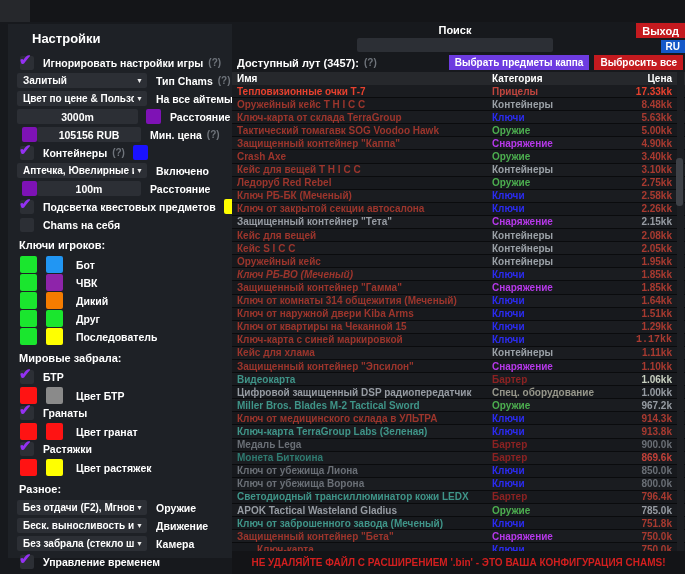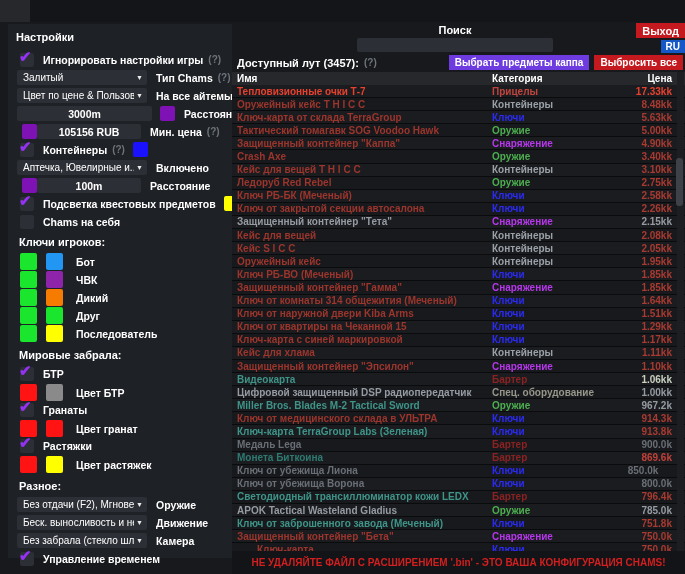--- a/index.html
+++ b/index.html
@@ -6,37 +6,37 @@
   body{
     width:685px;height:574px;position:relative;overflow:hidden;
     background:#17191d;color:#fff;
     font-family:"Liberation Sans",sans-serif;
   }
   
   .topbar{position:absolute;left:0;top:0;width:685px;height:22px;background:#141518;}
   .topbar-tab{position:absolute;left:0;top:0;width:30px;height:22px;background:#26282c;}
   
   .panel{position:absolute;left:8px;top:24px;width:224px;height:534px;background:#1e2126;box-sizing:border-box;padding-top:5px;}
-  .panel-title{margin:2px 0 9px 8px;font-size:11px;font-weight:bold;}
+  .panel-title{margin:2px 0 9px 24px;font-size:13px;font-weight:bold;}
   .s-header{margin:7px 0 5px 11px;font-size:11px;font-weight:bold;}
   .s-row{display:flex;align-items:center;margin:0 0 3px 6px;height:15px;}
   .s-row.cp{height:17px;margin-bottom:1px;}
   .cb{width:14px;height:14px;background:#2c2f35;border-radius:2px;margin-left:6px;position:relative;flex:none;}
   .cb .tick{position:absolute;left:-1px;top:-5px;color:#9431f2;font-size:15px;font-weight:bold;}
   .s-lbl{font-size:10.5px;font-weight:bold;margin-left:9px;white-space:nowrap;}
   .help{font-size:10px;color:#6f747b;margin-left:5px;font-weight:bold;}
   .swatch{width:15px;height:15px;border-radius:2px;margin-left:8px;flex:none;}
   .cp .swatch{width:17px;height:17px;margin-left:9px;}
   .cp .swatch:first-child{margin-left:6px;}
   .cp .s-lbl{margin-left:13px;}
   .dd{width:130px;height:15px;background:#2c2f35;border-radius:2px;display:flex;align-items:center;justify-content:space-between;padding:0 4px 0 6px;box-sizing:border-box;flex:none;margin-left:3px;}
-  .dd-txt{font-size:10px;font-weight:normal;white-space:nowrap;overflow:hidden;max-width:112px;}
+  .dd-txt{font-size:10px;font-weight:bold;white-space:nowrap;overflow:hidden;max-width:112px;}
   .caret{font-size:7px;color:#ececec;flex:none;margin-left:2px;}
   .inp{height:15px;background:#2c2f35;border-radius:2px;font-size:10.5px;font-weight:bold;display:flex;align-items:center;justify-content:center;box-sizing:border-box;flex:none;margin-left:3px;}
-  .inp.w120{width:135px;}
+  .inp.w120{width:121px;}
   .inp.w104{width:104px;margin-left:0;}
   
   .search-label{position:absolute;top:24px;left:357px;width:196px;text-align:center;font-size:11px;font-weight:bold;}
   .search-input{position:absolute;top:38px;left:357px;width:196px;height:14px;background:#2c2f35;border-radius:2px;}
   .exit-btn{position:absolute;top:23px;right:0;height:15px;background:#c41a1f;font-size:11px;font-weight:bold;padding:0 6px;display:flex;align-items:center;}
   .ru-btn{position:absolute;top:40px;right:0;height:13px;background:#1458c8;font-size:10px;font-weight:bold;padding:0 5px;display:flex;align-items:center;}
   
   .loot-bar{position:absolute;top:55px;left:237px;right:2px;height:15px;display:flex;align-items:center;}
   .loot-title{font-size:11px;font-weight:bold;}
   .loot-spacer{flex:1;}
@@ -305,21 +305,21 @@
         <span class="td-name" style="color: rgb(156, 53, 44);">Кейс S I C C</span>
         <span class="td-cat" style="color: rgb(154, 160, 166);">Контейнеры</span>
         <span class="td-price" style="color: rgb(168, 58, 48);">2.05kk</span>
       </div>
       <div class="trow">
         <span class="td-name" style="color: rgb(156, 53, 44);">Оружейный кейс</span>
         <span class="td-cat" style="color: rgb(154, 160, 166);">Контейнеры</span>
         <span class="td-price" style="color: rgb(168, 58, 48);">1.95kk</span>
       </div>
       <div class="trow">
-        <span class="td-name" style="color: rgb(156, 53, 44);">Ключ РБ-ВО (Меченый)</span>
+        <span class="td-name" style="color: rgb(156, 53, 44); font-style: italic;">Ключ РБ-ВО (Меченый)</span>
         <span class="td-cat" style="color: rgb(43, 43, 240);">Ключи</span>
         <span class="td-price" style="color: rgb(168, 58, 48);">1.85kk</span>
       </div>
       <div class="trow">
         <span class="td-name" style="color: rgb(156, 53, 44);">Защищенный контейнер "Гамма"</span>
         <span class="td-cat" style="color: rgb(181, 56, 232);">Снаряжение</span>
         <span class="td-price" style="color: rgb(168, 58, 48);">1.85kk</span>
       </div>
       <div class="trow">
         <span class="td-name" style="color: rgb(156, 53, 44);">Ключ от комнаты 314 общежития (Меченый)</span>
@@ -332,21 +332,21 @@
         <span class="td-price" style="color: rgb(168, 58, 48);">1.51kk</span>
       </div>
       <div class="trow">
         <span class="td-name" style="color: rgb(156, 53, 44);">Ключ от квартиры на Чеканной 15</span>
         <span class="td-cat" style="color: rgb(43, 43, 240);">Ключи</span>
         <span class="td-price" style="color: rgb(168, 58, 48);">1.29kk</span>
       </div>
       <div class="trow">
         <span class="td-name" style="color: rgb(156, 53, 44);">Ключ-карта с синей маркировкой</span>
         <span class="td-cat" style="color: rgb(43, 43, 240);">Ключи</span>
-        <span class="td-price" style="color: rgb(168, 58, 48);">1.17kk</span>
+        <span class="td-price" style="color: rgb(168, 58, 48); font-family: Liberation Mono, monospace;">1.17kk</span>
       </div>
       <div class="trow">
         <span class="td-name" style="color: rgb(156, 53, 44);">Кейс для хлама</span>
         <span class="td-cat" style="color: rgb(154, 160, 166);">Контейнеры</span>
         <span class="td-price" style="color: rgb(168, 58, 48);">1.11kk</span>
       </div>
       <div class="trow">
         <span class="td-name" style="color: rgb(156, 53, 44);">Защищенный контейнер "Эпсилон"</span>
         <span class="td-cat" style="color: rgb(181, 56, 232);">Снаряжение</span>
         <span class="td-price" style="color: rgb(168, 58, 48);">1.10kk</span>
@@ -382,21 +382,21 @@
         <span class="td-price" style="color: rgb(106, 111, 118);">900.0k</span>
       </div>
       <div class="trow">
         <span class="td-name" style="color: rgb(47, 122, 112);">Монета Биткоина</span>
         <span class="td-cat" style="color: rgb(139, 34, 34);">Бартер</span>
         <span class="td-price" style="color: rgb(194, 64, 56);">869.6k</span>
       </div>
       <div class="trow">
         <span class="td-name" style="color: rgb(106, 111, 118);">Ключ от убежища Лиона</span>
         <span class="td-cat" style="color: rgb(43, 43, 240);">Ключи</span>
-        <span class="td-price" style="color: rgb(106, 111, 118); text-align: center;">850.0k</span>
+        <span class="td-price" style="color: rgb(106, 111, 118);">850.0k</span>
       </div>
       <div class="trow">
         <span class="td-name" style="color: rgb(106, 111, 118);">Ключ от убежища Ворона</span>
         <span class="td-cat" style="color: rgb(43, 43, 240);">Ключи</span>
         <span class="td-price" style="color: rgb(106, 111, 118);">800.0k</span>
       </div>
       <div class="trow">
         <span class="td-name" style="color: rgb(63, 148, 136);">Светодиодный трансиллюминатор кожи LEDX</span>
         <span class="td-cat" style="color: rgb(139, 34, 34);">Бартер</span>
         <span class="td-price" style="color: rgb(168, 58, 48);">796.4k</span>

